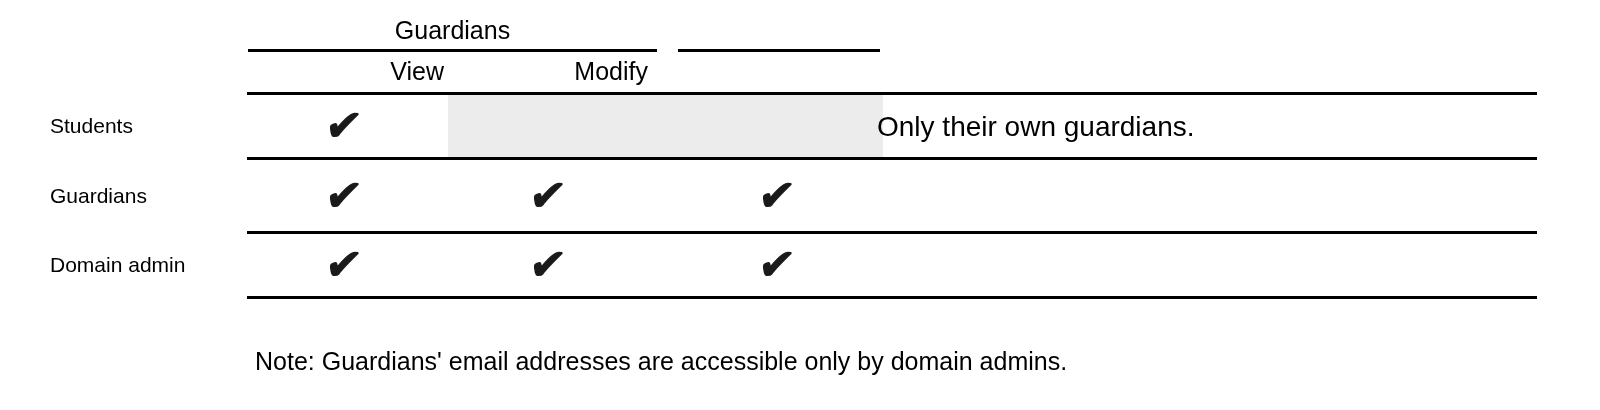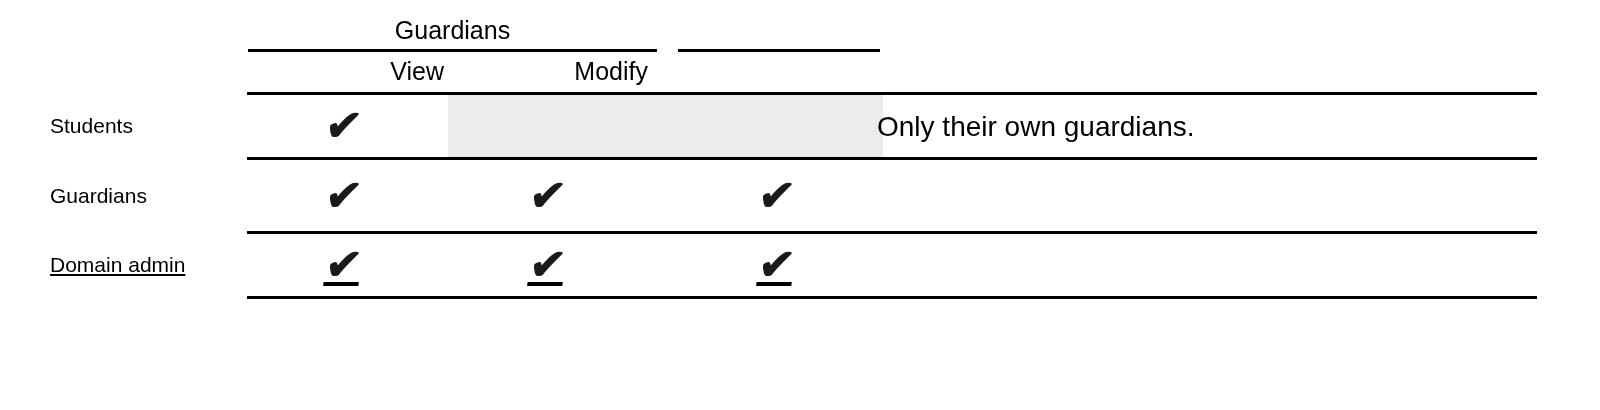--- a/index.html
+++ b/index.html
@@ -38,21 +38,21 @@
   .graycell{position:absolute;left:448px;top:95px;width:435px;height:62px;background:#ececec;}
   .row-label{
     position:absolute;left:50px;width:195px;
     font-size:21px;display:flex;align-items:center;
   }
   .cell{
     position:absolute;display:flex;align-items:center;justify-content:center;
   }
   .r1{top:95px;height:62px;}
   .r2{top:160px;height:71px;}
-  .r3{top:234px;height:62px;text-decoration:underline;}
+  .r3{top:234px;height:62px;}
   .cv{left:284px;width:120px;}
   .cm{left:488px;width:120px;}
   .ci{left:717px;width:120px;}
   .check span{
     display:inline-block;
     font-size:42px;font-weight:bold;color:#1a1a1a;
     -webkit-text-stroke:1.5px #1a1a1a;
     transform:skewX(-8deg);
     line-height:1;
   }
@@ -112,14 +112,15 @@
   <div class="cell check r3 cv">
       <span>✔</span>
     </div>
   <div class="cell check r3 cm">
       <span>✔</span>
     </div>
   <div class="cell check r3 ci">
       <span>✔</span>
     </div>
 
+  <div class="footnote">Note: Guardians' email addresses are accessible only by domain admins.</div>
 
 </div>
 
 </body></html>

